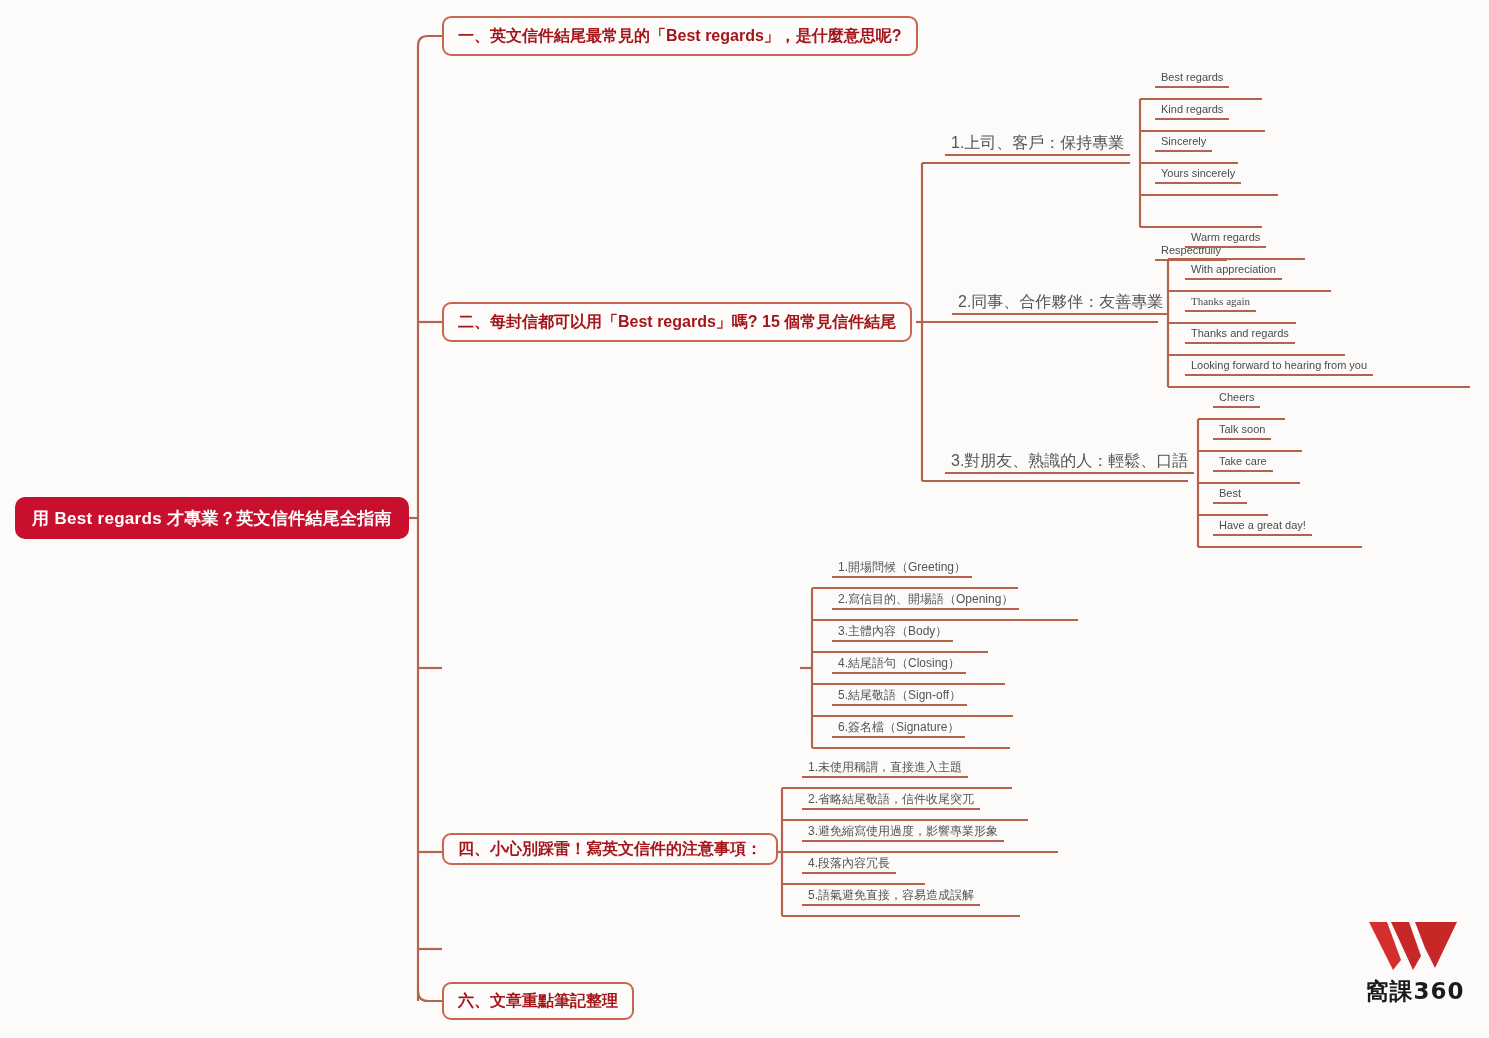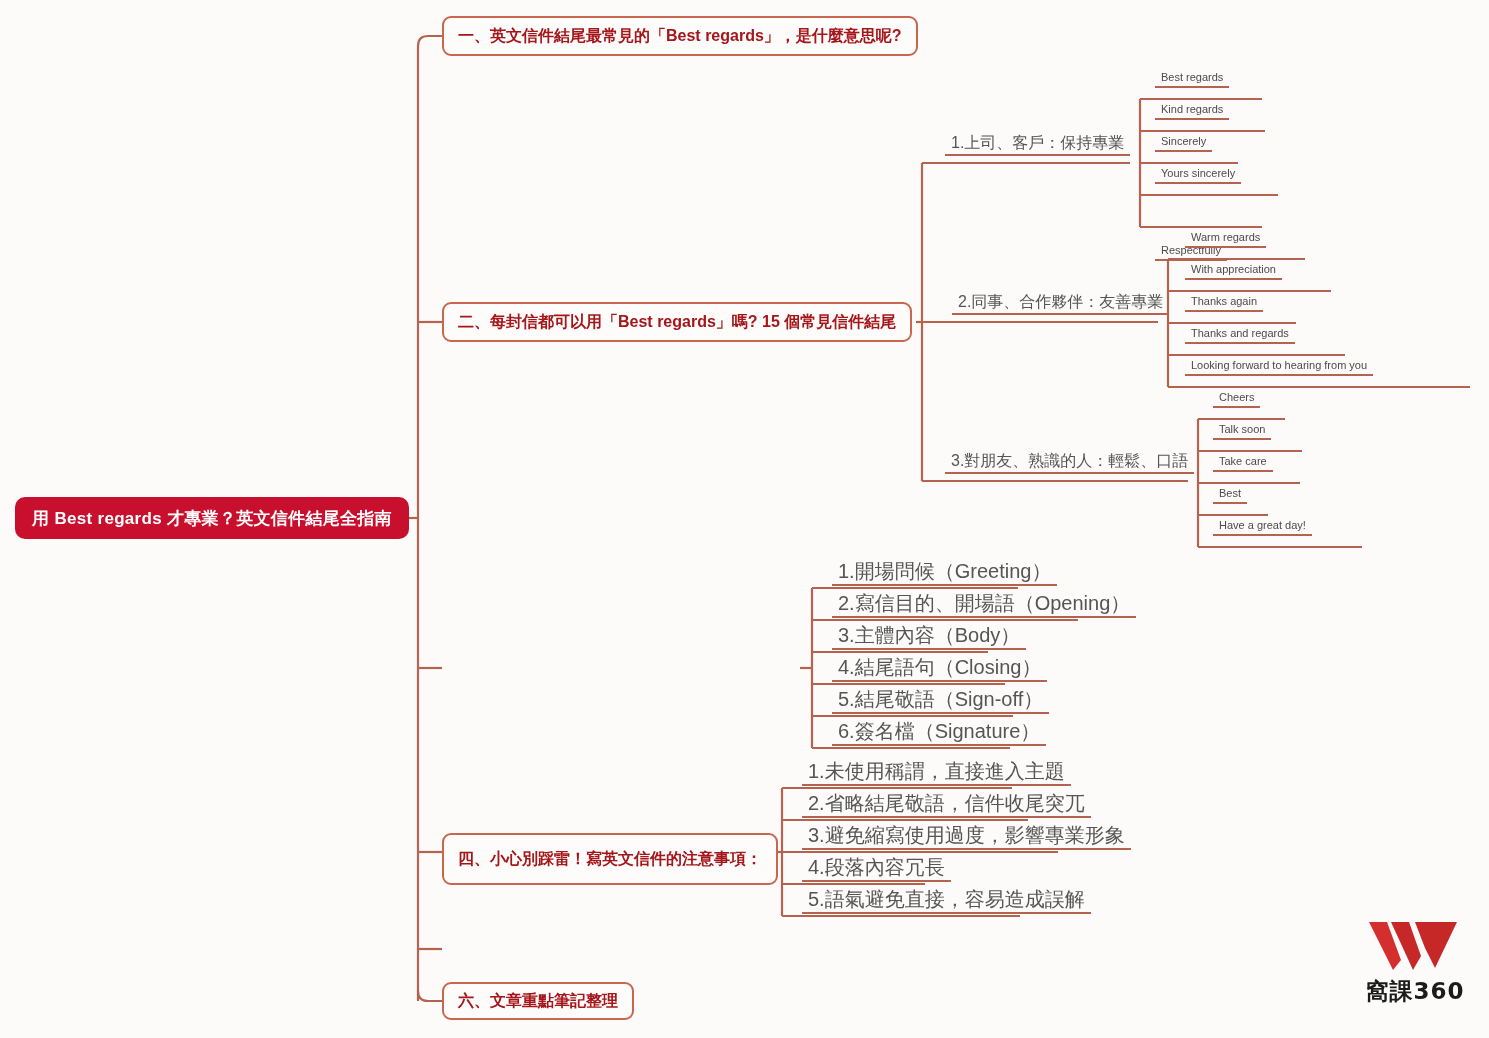--- a/index.html
+++ b/index.html
@@ -45,21 +45,21 @@
   
   .leaf{
     position:absolute;
     font-size:11px;
     color:#4b4b4b;
     white-space:nowrap;
     box-sizing:border-box;
     padding:0 6px 3px 6px;
     line-height:1;
   }
-  .leaf.cjk{font-size:20px;color:#555;}
+  .leaf.cjk{font-size:12px;color:#555;}
   .cat{
     position:absolute;
     font-size:16px;
     color:#555;
     white-space:nowrap;
     padding:0 6px 3px 6px;
     line-height:1;
     box-sizing:border-box;
   }
 
@@ -141,42 +141,42 @@
 
   <div class="l1" style="left:442px;top:16px;height:40px;">
     <span>一、英文信件結尾最常見的「Best regards」，是什麼意思呢?</span>
   </div>
 
   <div class="l1" style="left:442px;top:302px;height:40px;">
     <span>二、每封信都可以用「Best regards」嗎? 15 個常見信件結尾</span>
   </div>
 
 
-  <div class="l1" style="left:442px;top:833px;height:52px;text-align:center;">
+  <div class="l1" style="left:442px;top:833px;height:32px;text-align:center;">
     <span>四、小心別踩雷！寫英文信件的注意事項：</span>
   </div>
 
 
   <div class="l1" style="left:442px;top:982px;height:38px;">
     <span>六、文章重點筆記整理</span>
   </div>
 
   <div class="cat" style="left: 945px; top: 135px; border-bottom: 2.2px solid rgb(181, 99, 79); text-align: center;">1.上司、客戶：保持專業</div>
   <div class="cat" style="left: 952px; top: 294px; border-bottom: 2.2px solid rgb(181, 99, 79);">2.同事、合作夥伴：友善專業</div>
   <div class="cat" style="left: 945px; top: 453px; border-bottom: 2.2px solid rgb(181, 99, 79);">3.對朋友、熟識的人：輕鬆、口語</div>
 
   <div class="leaf" style="left: 1155px; top: 72px; border-bottom: 2.2px solid rgb(181, 99, 79);">Best regards</div>
   <div class="leaf" style="left: 1155px; top: 104px; border-bottom: 2.2px solid rgb(181, 99, 79);">Kind regards</div>
   <div class="leaf" style="left: 1155px; top: 136px; border-bottom: 2.2px solid rgb(181, 99, 79);">Sincerely</div>
   <div class="leaf" style="left: 1155px; top: 168px; border-bottom: 2.2px solid rgb(181, 99, 79);">Yours sincerely</div>
   <div class="leaf" style="left: 1155px; top: 200px; border-bottom: 2.2px solid rgb(181, 99, 79); margin-top: 45px;">Respectfully</div>
 
   <div class="leaf" style="left: 1185px; top: 232px; border-bottom: 2.2px solid rgb(181, 99, 79);">Warm regards</div>
   <div class="leaf" style="left: 1185px; top: 264px; border-bottom: 2.2px solid rgb(181, 99, 79);">With appreciation</div>
-  <div class="leaf" style="left: 1185px; top: 296px; border-bottom: 2.2px solid rgb(181, 99, 79);">Thanks again</div>
+  <div class="leaf" style="left: 1185px; top: 296px; border-bottom: 2.2px solid rgb(181, 99, 79); font-family: Liberation Serif, serif;">Thanks again</div>
   <div class="leaf" style="left: 1185px; top: 328px; border-bottom: 2.2px solid rgb(181, 99, 79);">Thanks and regards</div>
   <div class="leaf" style="left: 1185px; top: 360px; border-bottom: 2.2px solid rgb(181, 99, 79);">Looking forward to hearing from you</div>
 
   <div class="leaf" style="left: 1213px; top: 392px; border-bottom: 2.2px solid rgb(181, 99, 79);">Cheers</div>
   <div class="leaf" style="left: 1213px; top: 424px; border-bottom: 2.2px solid rgb(181, 99, 79);">Talk soon</div>
   <div class="leaf" style="left: 1213px; top: 456px; border-bottom: 2.2px solid rgb(181, 99, 79);">Take care</div>
   <div class="leaf" style="left: 1213px; top: 488px; border-bottom: 2.2px solid rgb(181, 99, 79);">Best</div>
   <div class="leaf" style="left: 1213px; top: 520px; border-bottom: 2.2px solid rgb(181, 99, 79);">Have a great day!</div>
 
   <div class="leaf cjk" style="left: 832px; top: 561px; border-bottom: 2.2px solid rgb(181, 99, 79);">1.開場問候（Greeting）</div>

